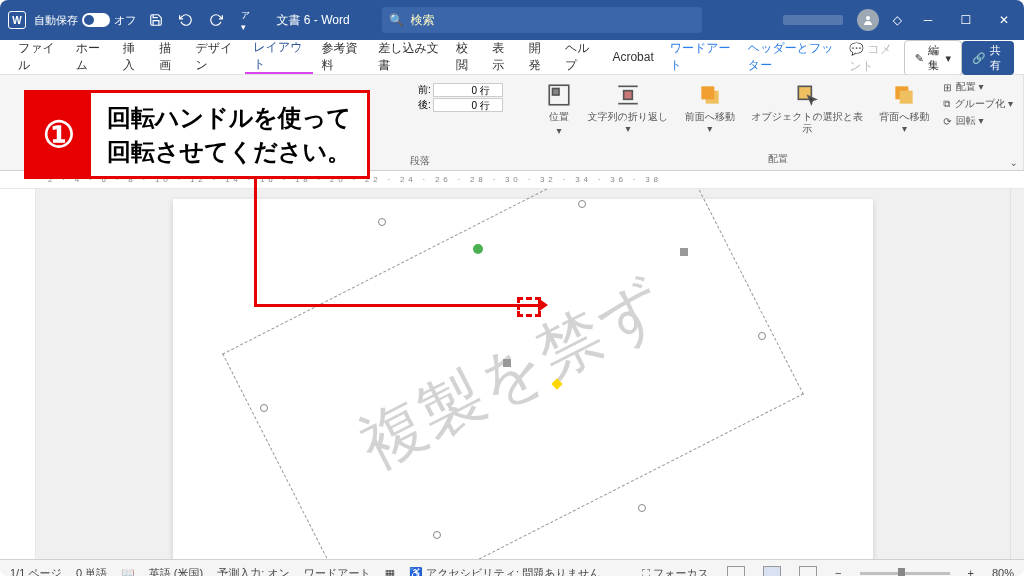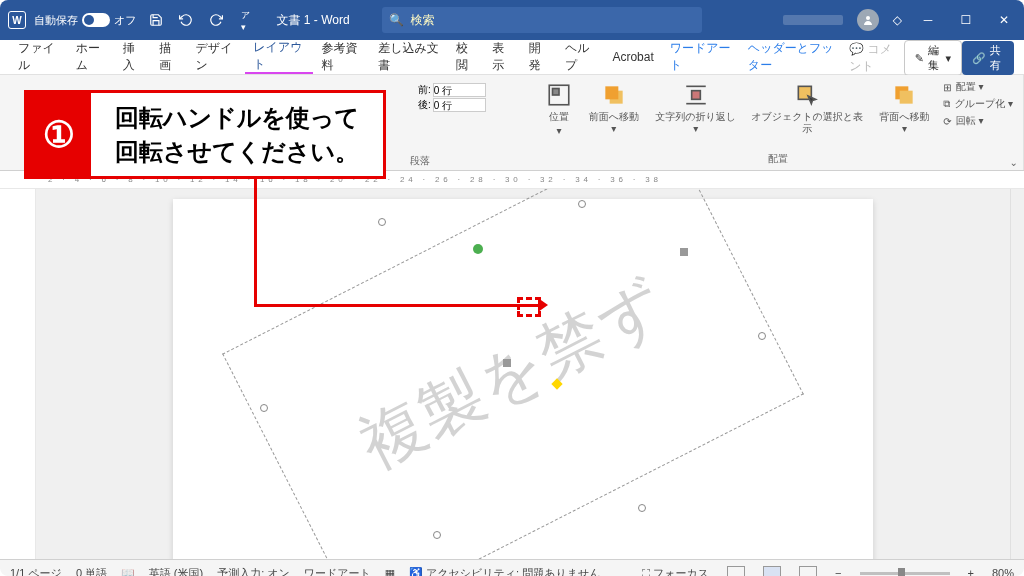--- a/index.html
+++ b/index.html
@@ -43,34 +43,34 @@
 .wordart-box{position:absolute;left:90px;top:25px;width:500px;height:300px}
 .wordart-bounds{position:absolute;left:0;top:0;width:100%;height:100%;border:1px dashed #999;transform:rotate(-27deg);transform-origin:center}
 .wordart-text{position:absolute;left:50%;top:50%;transform:translate(-50%,-50%) rotate(-27deg);font-size:64px;color:rgba(128,128,128,0.35);font-family:"Yu Mincho","MS Mincho",serif;white-space:nowrap;letter-spacing:2px}
 .handle{position:absolute;width:8px;height:8px;background:#fff;border:1px solid #888;border-radius:50%}
 .handle.sq{border-radius:0;background:#999;border:none}
 .rotation-handle{position:absolute;width:10px;height:10px;background:#4caf50;border-radius:50%;left:42%;top:20px}
 .yellow-handle{position:absolute;width:8px;height:8px;background:#ffd700;transform:rotate(45deg);left:58%;top:52%}
 .callout{position:absolute;left:24px;top:90px;z-index:10}
 .callout-box{display:flex;border:3px solid #e60000}
 .callout-num{width:64px;background:#e60000;color:#fff;display:flex;align-items:center;justify-content:center;font-size:36px;font-weight:bold}
-.callout-text{background:#fff;padding:8px 24px;font-size:24px;font-weight:bold;color:#000;line-height:1.4}
+.callout-text{background:#fff;padding:8px 16px;font-size:24px;font-weight:bold;color:#000;line-height:1.4}
 .callout-arrow-v{position:absolute;left:230px;top:88px;width:3px;height:126px;background:#e60000}
 .callout-arrow-h{position:absolute;left:230px;top:214px;width:287px;height:3px;background:#e60000}
 .callout-arrow-head{position:absolute;left:514px;top:208px;width:0;height:0;border-left:10px solid #e60000;border-top:7px solid transparent;border-bottom:7px solid transparent}
 .dash-target{position:absolute;left:517px;top:297px;width:24px;height:20px;border:3px dashed #e60000}
 .scrolltrack{width:14px;background:#f0f0f0;border-left:1px solid #e0e0e0}
 .statusbar{height:27px;background:#f5f5f5;border-top:1px solid #d0d0d0;display:flex;align-items:center;font-size:11px;color:#444;padding:0 10px;gap:14px}
 .sb-right{margin-left:auto;display:flex;align-items:center;gap:18px}
 .zoom-slider{width:90px;height:3px;background:#c0c0c0;position:relative}
 .zoom-slider::after{content:"";position:absolute;width:7px;height:12px;background:#888;left:38px;top:-4px}
 .view-btn{width:18px;height:14px;border:1px solid #999;cursor:pointer}
 .spinners{display:flex;flex-direction:column;gap:1px}
 .spinner-row{display:flex;align-items:center;gap:2px;font-size:10px}
-.spinner-input{width:53px;height:14px;border:1px solid #ccc;background:#fff;text-align:left;padding-right:12px;font-size:10px;position:relative}
+.spinner-input{width:70px;height:14px;border:1px solid #ccc;background:#fff;text-align:right;padding-right:12px;font-size:10px;position:relative}
 </style>
 </head>
 <body>
 
 <div class="titlebar">
   <div class="tb-left">
     <div class="app-icon">W</div>
     <div class="auto-save">
       <span>自動保存</span>
       <div class="toggle"></div>
@@ -89,21 +89,21 @@
           <path d="M3.51 15a9 9 0 102.13-9.36L1 10"></path>
         </svg>
       </div>
     <div class="qat-btn">
         <svg width="14" height="14" viewBox="0 0 24 24" fill="none" stroke="#fff" stroke-width="2">
           <polyline points="23 4 23 10 17 10"></polyline>
           <path d="M20.49 15a9 9 0 11-2.13-9.36L23 10"></path>
         </svg>
       </div>
     <div class="qat-btn" style="font-size:9px">ア<br>▾</div>
-    <span class="doc-title">文書 1 - Word</span>
+    <span class="doc-title">文書 6 - Word</span>
     <div class="search-box">
       <span class="search-icon">🔍</span>
       <span style="color:#fef9c3">検索</span>
     </div>
   </div>
   <div class="tb-right">
     <span style="width:60px;height:10px;background:rgba(255,255,255,0.2);border-radius:2px"></span>
     <div class="user-avatar">
         <svg width="12" height="12" viewBox="0 0 24 24" fill="#fff">
           <circle cx="12" cy="8" r="4"></circle>
@@ -161,36 +161,36 @@
             <svg width="26" height="26" viewBox="0 0 24 24" fill="none" stroke="#555" stroke-width="1.5">
               <rect x="3" y="3" width="18" height="18"></rect>
               <rect x="6" y="6" width="6" height="6" fill="#888"></rect>
             </svg>
           </div>
           <span>位置</span>
           <span>▾</span>
         </div>
       <div class="rg-btn">
           <div class="rg-icon">
-            <svg width="26" height="26" viewBox="0 0 24 24">
-              <rect x="8" y="8" width="12" height="12" fill="#f0c060"></rect>
-              <rect x="4" y="4" width="12" height="12" fill="#f0a030"></rect>
-            </svg>
-          </div>
-          <span>前面へ移動 ▾</span>
-        </div>
-      <div class="rg-btn">
-          <div class="rg-icon">
             <svg width="26" height="26" viewBox="0 0 24 24" fill="none" stroke="#555" stroke-width="1.5">
               <rect x="8" y="8" width="8" height="8" fill="#c77"></rect>
               <line x1="3" y1="4" x2="21" y2="4"></line>
               <line x1="3" y1="20" x2="21" y2="20"></line>
             </svg>
           </div>
           <span>文字列の折り返し ▾</span>
+        </div>
+      <div class="rg-btn">
+          <div class="rg-icon">
+            <svg width="26" height="26" viewBox="0 0 24 24">
+              <rect x="8" y="8" width="12" height="12" fill="#f0c060"></rect>
+              <rect x="4" y="4" width="12" height="12" fill="#f0a030"></rect>
+            </svg>
+          </div>
+          <span>前面へ移動 ▾</span>
         </div>
       <div class="rg-btn">
           <div class="rg-icon">
             <svg width="26" height="26" viewBox="0 0 24 24" fill="none" stroke="#555" stroke-width="1.5">
               <rect x="4" y="4" width="12" height="12" fill="#f0c060"></rect>
               <path d="M13 13l7 3-3 1-1 3-3-7z" fill="#333"></path>
             </svg>
           </div>
           <span>オブジェクトの選択と表示</span>
         </div>

